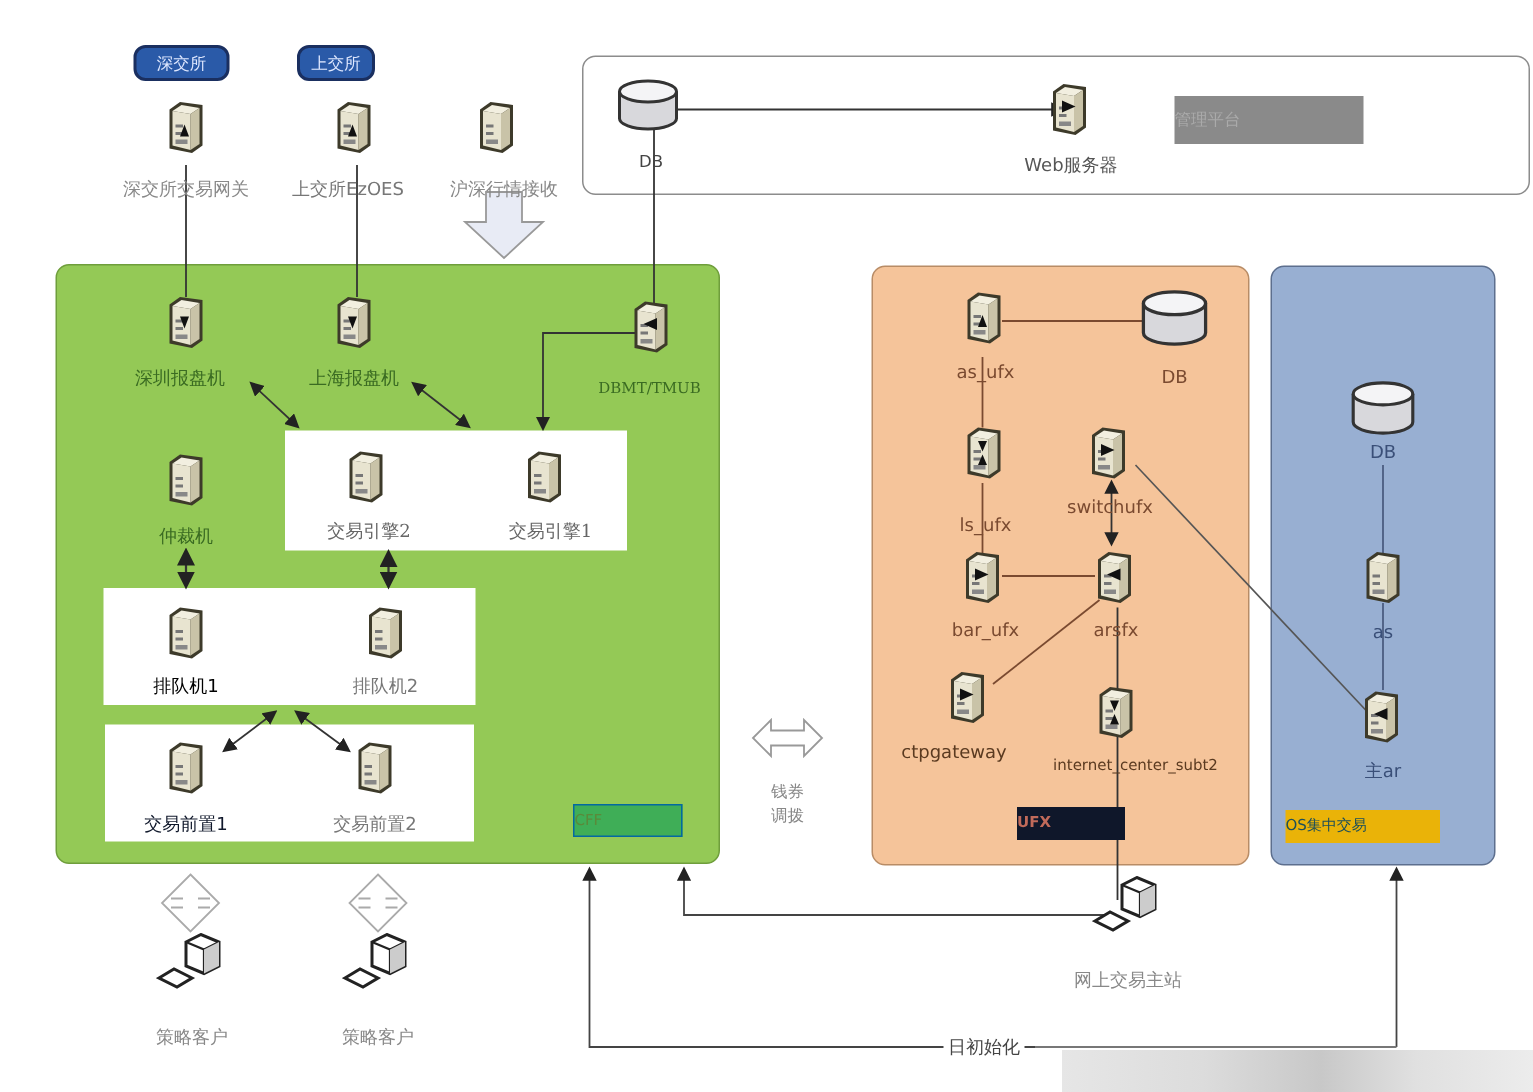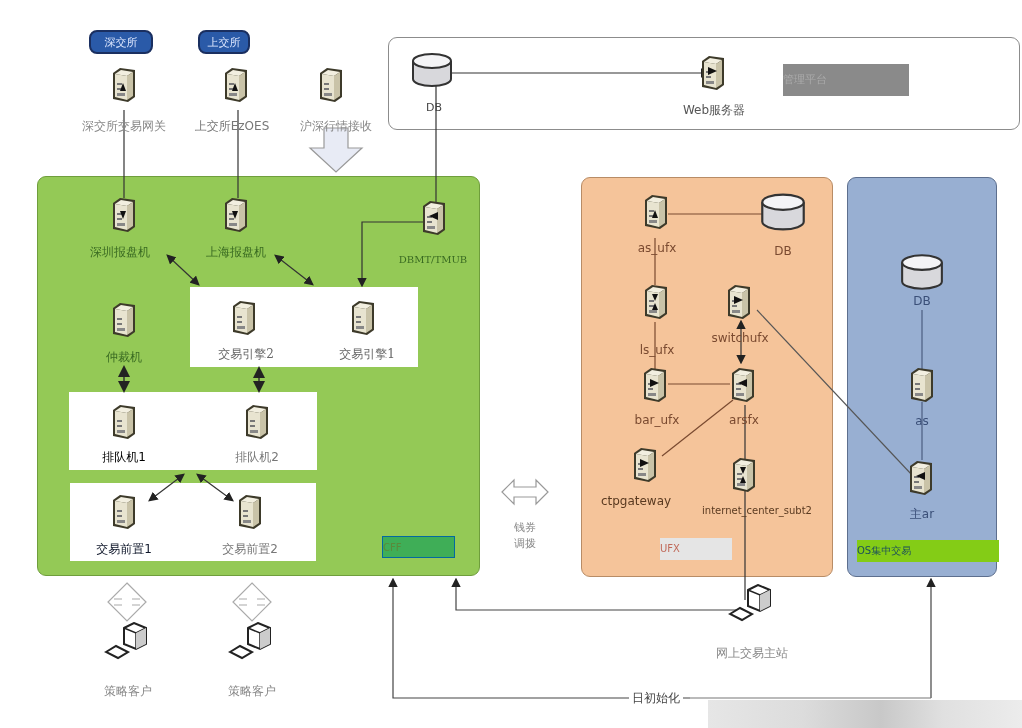--- a/index.html
+++ b/index.html
@@ -334,21 +334,21 @@
       <path d="M3,6 L10,1 L25,3 L25,30 L18,35 L3,32 Z" fill="#3d3a2a"></path>
       <path d="M5,7 L11,3 L23,5 L17,9 Z" fill="#f2efe0"></path>
       <path d="M5,7 L17,9 L17,33 L5,30 Z" fill="#e8e4d0"></path>
       <path d="M17,9 L23,5 L23,29 L17,33 Z" fill="#c9c3a8"></path>
       <rect x="7" y="16" width="5" height="2" fill="#777"></rect>
       <rect x="7" y="21" width="5" height="2" fill="#777"></rect>
       <rect x="7" y="26" width="8" height="3" fill="#888"></rect>
       <path d="M10,10 L13,17 L16,10 Z M10,26 L13,19 L16,26 Z" fill="#111"></path>
     </svg></div>
 <div class="lbl" style="left:745px;top:505px;color:#5a3a20;font-size:10px;margin-left:12px;">internet_center_subt2</div>
-<div class="tag" style="left:660px;top:538px;width:72px;height:22px;line-height:22px;background:#e5e5e5;color:#c06a5a;">UFX</div>
+<div class="tag" style="left:678px;top:538px;width:72px;height:22px;line-height:22px;background:#0f172a;color:#c06a5a;font-weight:bold;">UFX</div>
 
 <div class="db" style="position: absolute; left: 899px; top: 253px;"><svg width="46" height="38" viewBox="0 0 44 36">
       <path d="M3,9 L3,27 A19,7 0 0 0 41,27 L41,9" fill="#d8d8dc" stroke="#333" stroke-width="2"></path>
       <ellipse cx="22" cy="9" rx="19" ry="7" fill="#f4f4f6" stroke="#333" stroke-width="2"></ellipse>
     </svg></div>
 <div class="lbl" style="left:922px;top:294px;color:#3a4f78;">DB</div>
 <div class="srv" style="position: absolute; left: 908px; top: 367px;"><svg width="28" height="36" viewBox="0 0 28 36">
       <path d="M3,6 L10,1 L25,3 L25,30 L18,35 L3,32 Z" fill="#3d3a2a"></path>
       <path d="M5,7 L11,3 L23,5 L17,9 Z" fill="#f2efe0"></path>
       <path d="M5,7 L17,9 L17,33 L5,30 Z" fill="#e8e4d0"></path>
@@ -362,21 +362,21 @@
       <path d="M3,6 L10,1 L25,3 L25,30 L18,35 L3,32 Z" fill="#3d3a2a"></path>
       <path d="M5,7 L11,3 L23,5 L17,9 Z" fill="#f2efe0"></path>
       <path d="M5,7 L17,9 L17,33 L5,30 Z" fill="#e8e4d0"></path>
       <path d="M17,9 L23,5 L23,29 L17,33 Z" fill="#c9c3a8"></path>
       <rect x="7" y="16" width="5" height="2" fill="#777"></rect>
       <rect x="7" y="21" width="5" height="2" fill="#777"></rect>
       <rect x="7" y="26" width="8" height="3" fill="#888"></rect>
       <path d="M18,12 L9,16 L18,20 Z" fill="#111"></path>
     </svg></div>
 <div class="lbl" style="left:922px;top:506px;color:#3a4f78;">主ar</div>
-<div class="tag" style="left:857px;top:540px;width:142px;height:22px;line-height:22px;background:#84cc16;color:#1d4f5a;">OS集中交易</div>
+<div class="tag" style="left:857px;top:540px;width:103px;height:22px;line-height:22px;background:#eab308;color:#1d4f5a;">OS集中交易</div>
 
 <div class="pc" style="position: absolute; left: 104px; top: 622px;"><svg width="48" height="40" viewBox="0 0 48 40">
       <path d="M20,6 L30,1 L42,6 L42,22 L32,27 L20,22 Z" fill="#fff" stroke="#222" stroke-width="2"></path>
       <path d="M20,6 L32,11 L42,6 M32,11 L32,27" fill="none" stroke="#222" stroke-width="1.5"></path>
       <path d="M32,11 L42,6 L42,22 L32,27 Z" fill="#ccc"></path>
       <path d="M2,30 L12,24 L24,30 L14,36 Z" fill="#fff" stroke="#222" stroke-width="2"></path>
     </svg></div>
 <div class="lbl lbl-serif" style="left:128px;top:683px;color:#888;">策略客户</div>
 <div class="pc" style="position: absolute; left: 228px; top: 622px;"><svg width="48" height="40" viewBox="0 0 48 40">
       <path d="M20,6 L30,1 L42,6 L42,22 L32,27 L20,22 Z" fill="#fff" stroke="#222" stroke-width="2"></path>

